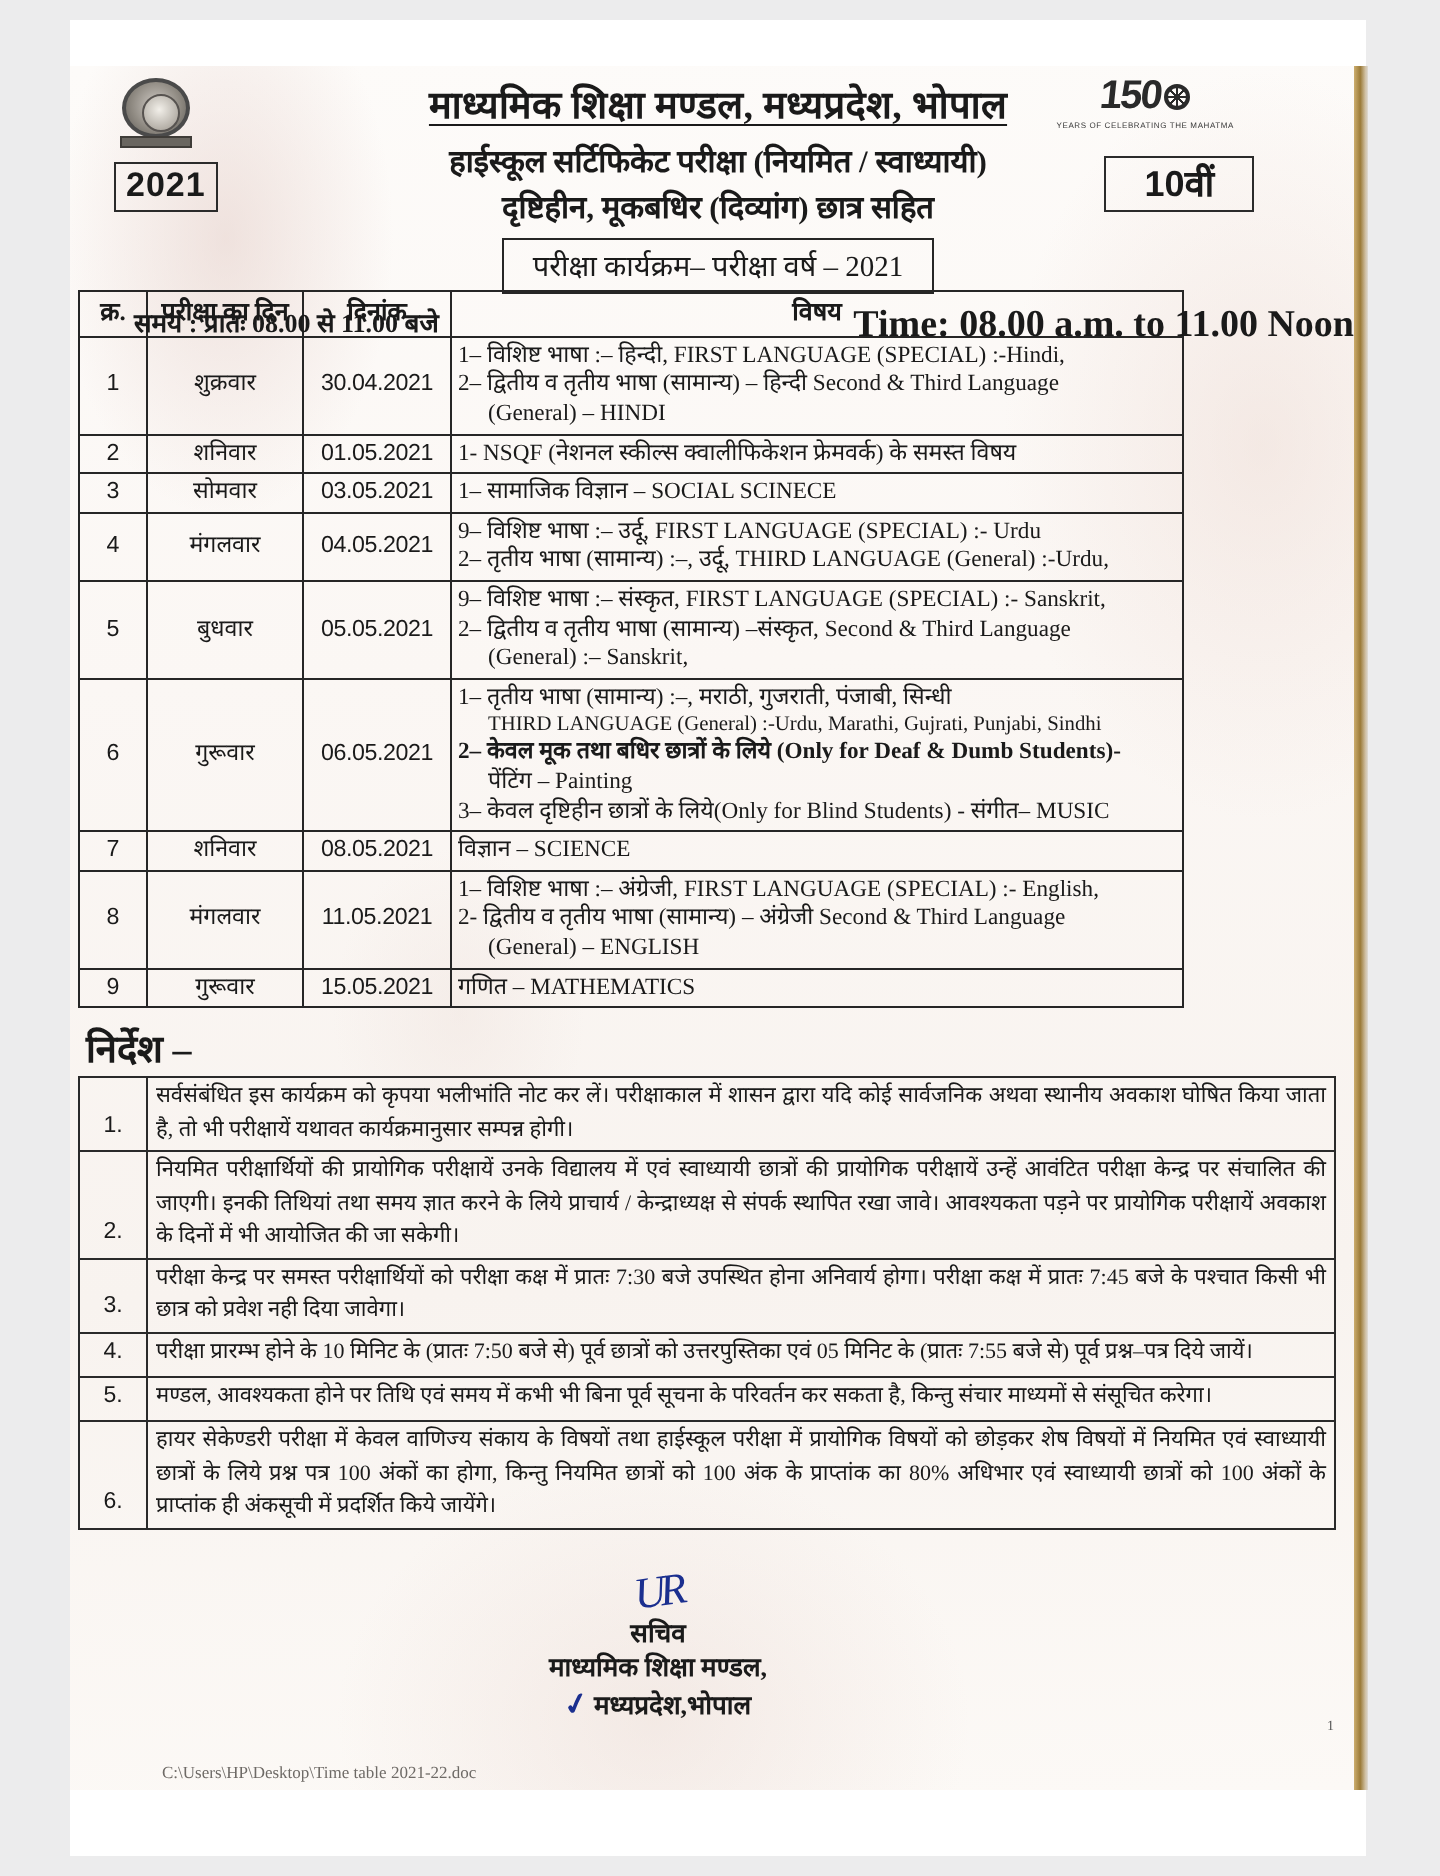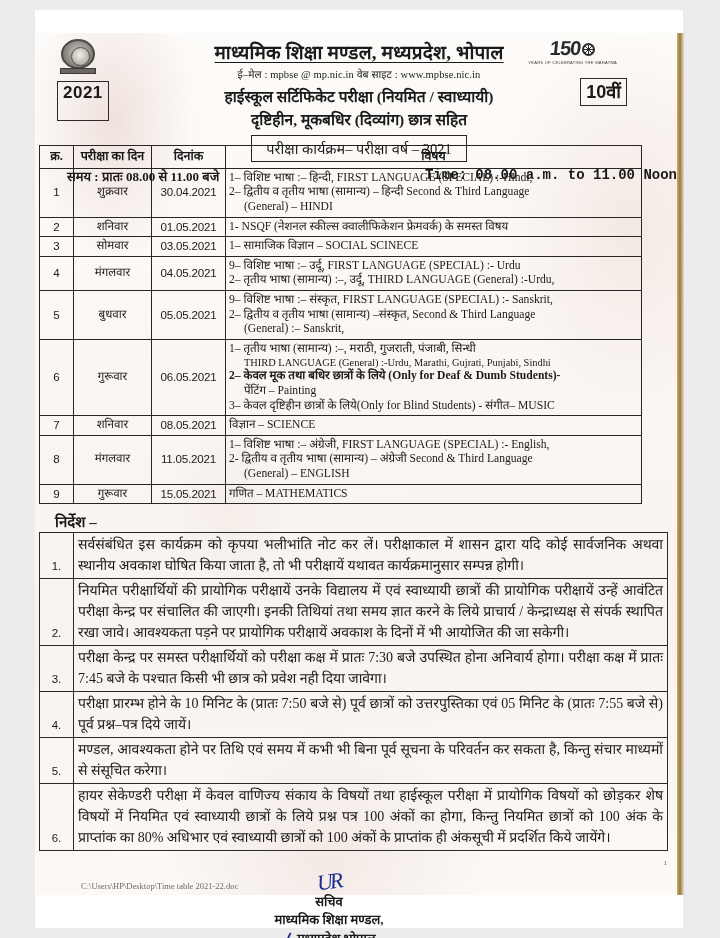--- a/index.html
+++ b/index.html
@@ -69,21 +69,21 @@
     border: 1px solid #575350;
   }
   .emblem .plate {
     position: absolute; left: -1px; top: 29px;
     width: 36px; height: 6px;
     background: #6a6660; border: 1px solid #3f3c38;
   }
   .yearbox {
     position: absolute; left: 22px; top: 48px;
     border: 1.6px solid #2b2b2b;
-    padding: 1px 5px 17px;
+    padding: 1px 5px 2px;
     font-family: "Liberation Sans", sans-serif;
     font-size: 17px; font-weight: 700; letter-spacing: .5px; text-align: right;
   }
   .logo150 {
     position: absolute; right: 66px; top: 4px;
     text-align: center;
     font-family: "Liberation Sans", sans-serif;
   }
   .logo150 .num {
     font-size: 20px; font-weight: 700; color: #2a2a2a; letter-spacing: -1px;
@@ -95,21 +95,21 @@
     background:
       linear-gradient(0deg, transparent 45%, #2a2a2a 45%, #2a2a2a 55%, transparent 55%),
       linear-gradient(45deg, transparent 45%, #2a2a2a 45%, #2a2a2a 55%, transparent 55%),
       linear-gradient(90deg, transparent 45%, #2a2a2a 45%, #2a2a2a 55%, transparent 55%),
       linear-gradient(135deg, transparent 45%, #2a2a2a 45%, #2a2a2a 55%, transparent 55%);
   }
   .logo150 .sub { font-size: 4px; color: #3a3a3a; letter-spacing: .3px; line-height: 1.15; margin-top: 1px; }
   .classbox {
     position: absolute; right: 56px; top: 45px;
     border: 1.6px solid #2b2b2b;
-    padding: 0px 5px 2px;
+    padding: 0px 19px 2px;
     font-family: "Liberation Sans", sans-serif;
     font-size: 18px; font-weight: 700;
   }
   .org {
     text-align: center; font-size: 19px; font-weight: 700;
     padding-top: 6px; letter-spacing: .2px;
     text-decoration: underline; text-underline-offset: 3px;
   }
   .contact {
     text-align: center; font-size: 10.5px; margin-top: 2px; letter-spacing: .1px;
@@ -120,27 +120,27 @@
   .prog-box {
     display: inline-block; border: 1.5px solid #262626;
     padding: 2px 14px 3px; font-size: 14.5px; font-weight: 400;
   }
   .timerow {
     position: relative; height: 19px; margin-top: 5px;
     padding: 0 6px 0 4px;
   }
   .time-hi { position: absolute; left: 4px; top: 0; font-size: 13px; font-weight: 700; padding-left: 28px; }
   .time-en {
-    position: absolute; right: 6px; top: 0; font-size: 14px; font-weight: 700;
-    font-family: Liberation Mono, monospace;
+    position: absolute; right: 6px; top: 0; font-size: 19px; font-weight: 700;
+    font-family: Liberation Serif, serif;
   }
 
   
   table.sched {
-    width: 603px; margin: 2px 0 0 4px;
+    width: 553px; margin: 2px 0 0 4px;
     border-collapse: collapse;
     table-layout: fixed;
   }
   table.sched th, table.sched td {
     border: 1px solid #262626;
     padding: 2px 3px;
     vertical-align: middle;
     font-size: 11.6px;
     line-height: 1.26;
   }
@@ -154,30 +154,30 @@
   td.day { font-size: 12.5px; }
   td.date { font-family: "Liberation Sans", sans-serif; font-size: 12px; letter-spacing: -.2px; }
   td.sub { text-align: left; padding-left: 5px; }
   td.sub .ln { display: block; white-space: nowrap; }
   td.sub .ind { padding-left: 15px; }
   td.sub .bold { font-weight: 700; }
   td.sub .sm { font-size: 10.4px; }
 
   
   .nirdesh {
-    margin: 7px 0 1px 20px; font-size: 15px; font-weight: 700;
+    margin: 7px 0 1px 8px; font-size: 19px; font-weight: 700;
   }
   table.instr {
     width: 629px; margin-left: 4px;
     border-collapse: collapse; table-layout: fixed;
   }
   table.instr td {
     border: 1px solid #2a2a2a;
     vertical-align: top;
-    font-size: 14px;
+    font-size: 11px;
     line-height: 1.5;
     padding: 1px 4px 2px;
   }
   table.instr td.num {
     width: 34px; text-align: center; border-right: 1px solid #2a2a2a;
     font-family: "Liberation Sans", sans-serif; font-size: 11.5px;
     vertical-align: bottom; padding-bottom: 3px;
   }
   table.instr td.txt { text-align: justify; text-justify: inter-word; }
 
@@ -231,21 +231,20 @@
         <div class="yearbox">2021</div>
 
         <div class="logo150">
           <span class="num">150</span><span class="wheel"></span>
           <div class="sub">YEARS OF CELEBRATING THE MAHATMA</div>
         </div>
 
         <div class="classbox">10वीं</div>
 
         <div class="org">माध्यमिक शिक्षा मण्डल, मध्यप्रदेश, भोपाल</div>
-        <div class="contact">ई–मेल : mpbse @ mp.nic.in   वेब साइट : www.mpbse.nic.in</div>
         <div class="exam-line1">हाईस्कूल सर्टिफिकेट परीक्षा (नियमित / स्वाध्यायी)</div>
         <div class="exam-line2">दृष्टिहीन, मूकबधिर (दिव्यांग) छात्र सहित</div>
 
         <div class="prog-wrap">
           <span class="prog-box">परीक्षा कार्यक्रम– परीक्षा वर्ष  –  2021</span>
         </div>
 
         <div class="timerow">
           <span class="time-hi">समय : प्रातः 08.00 से 11.00 बजे</span>
           <span class="time-en">Time: 08.00 a.m. to 11.00 Noon</span>

